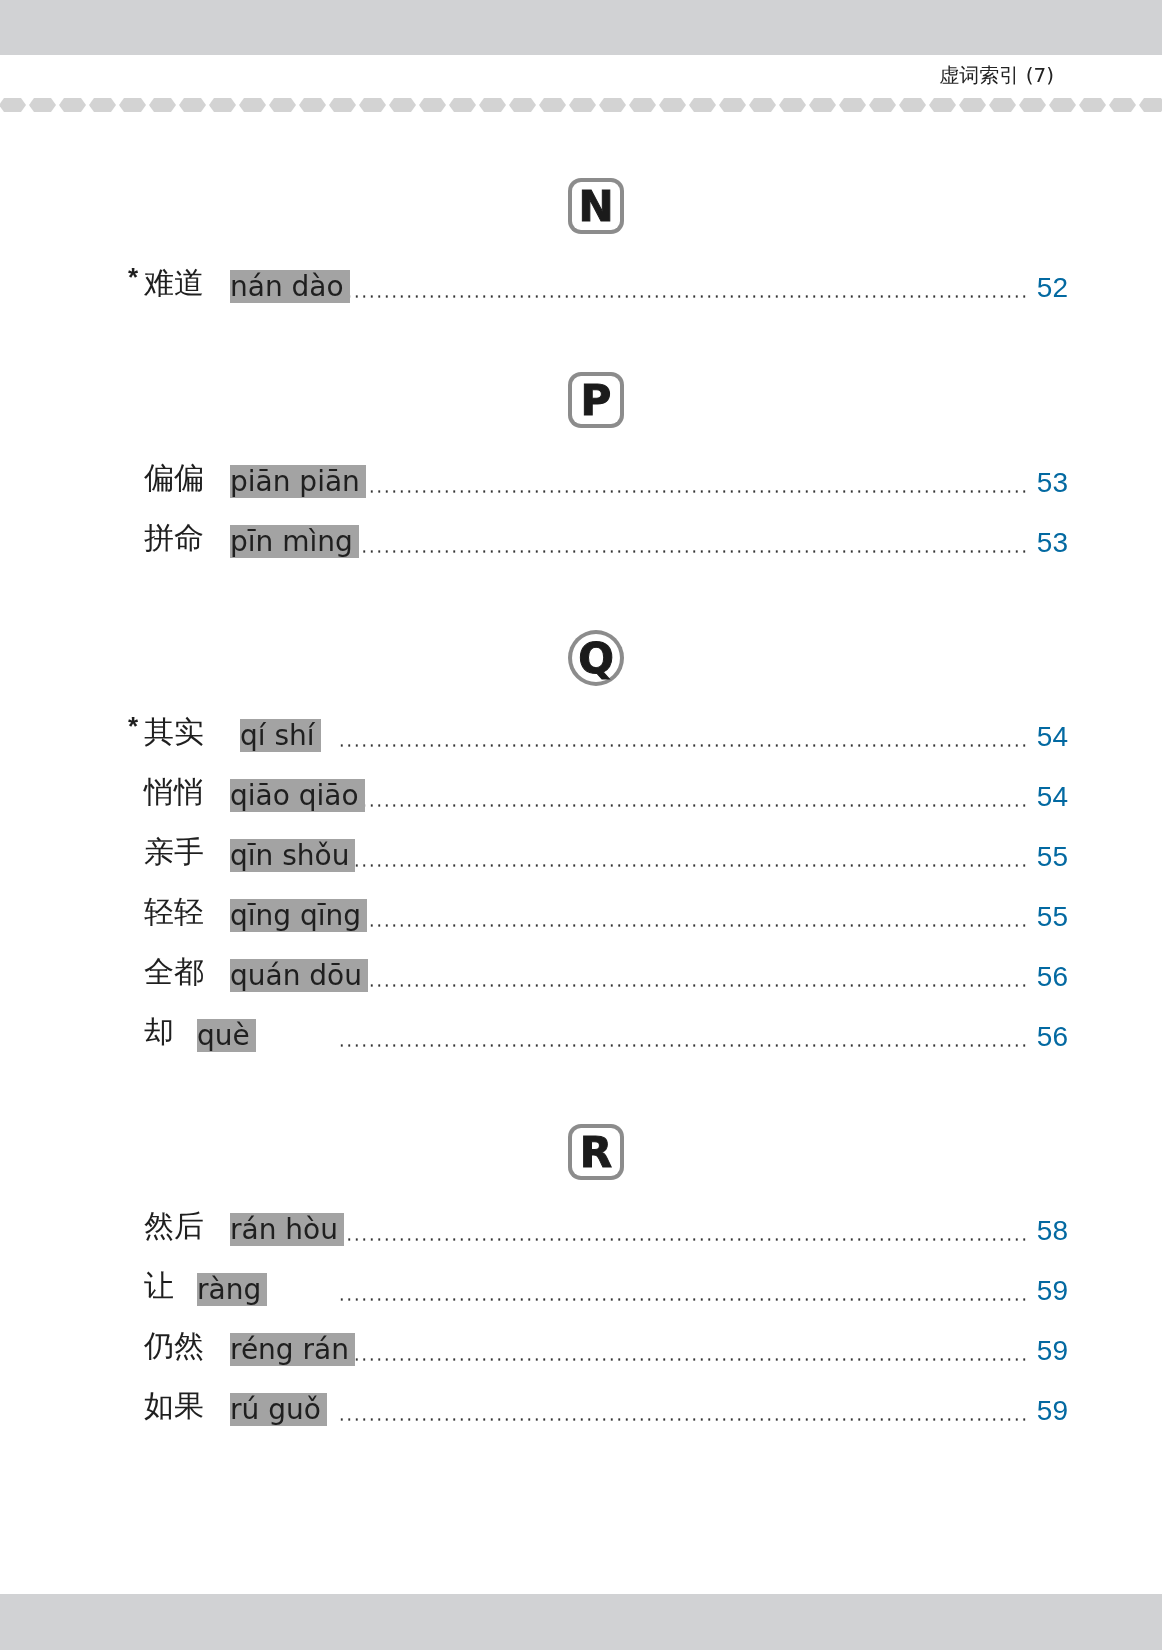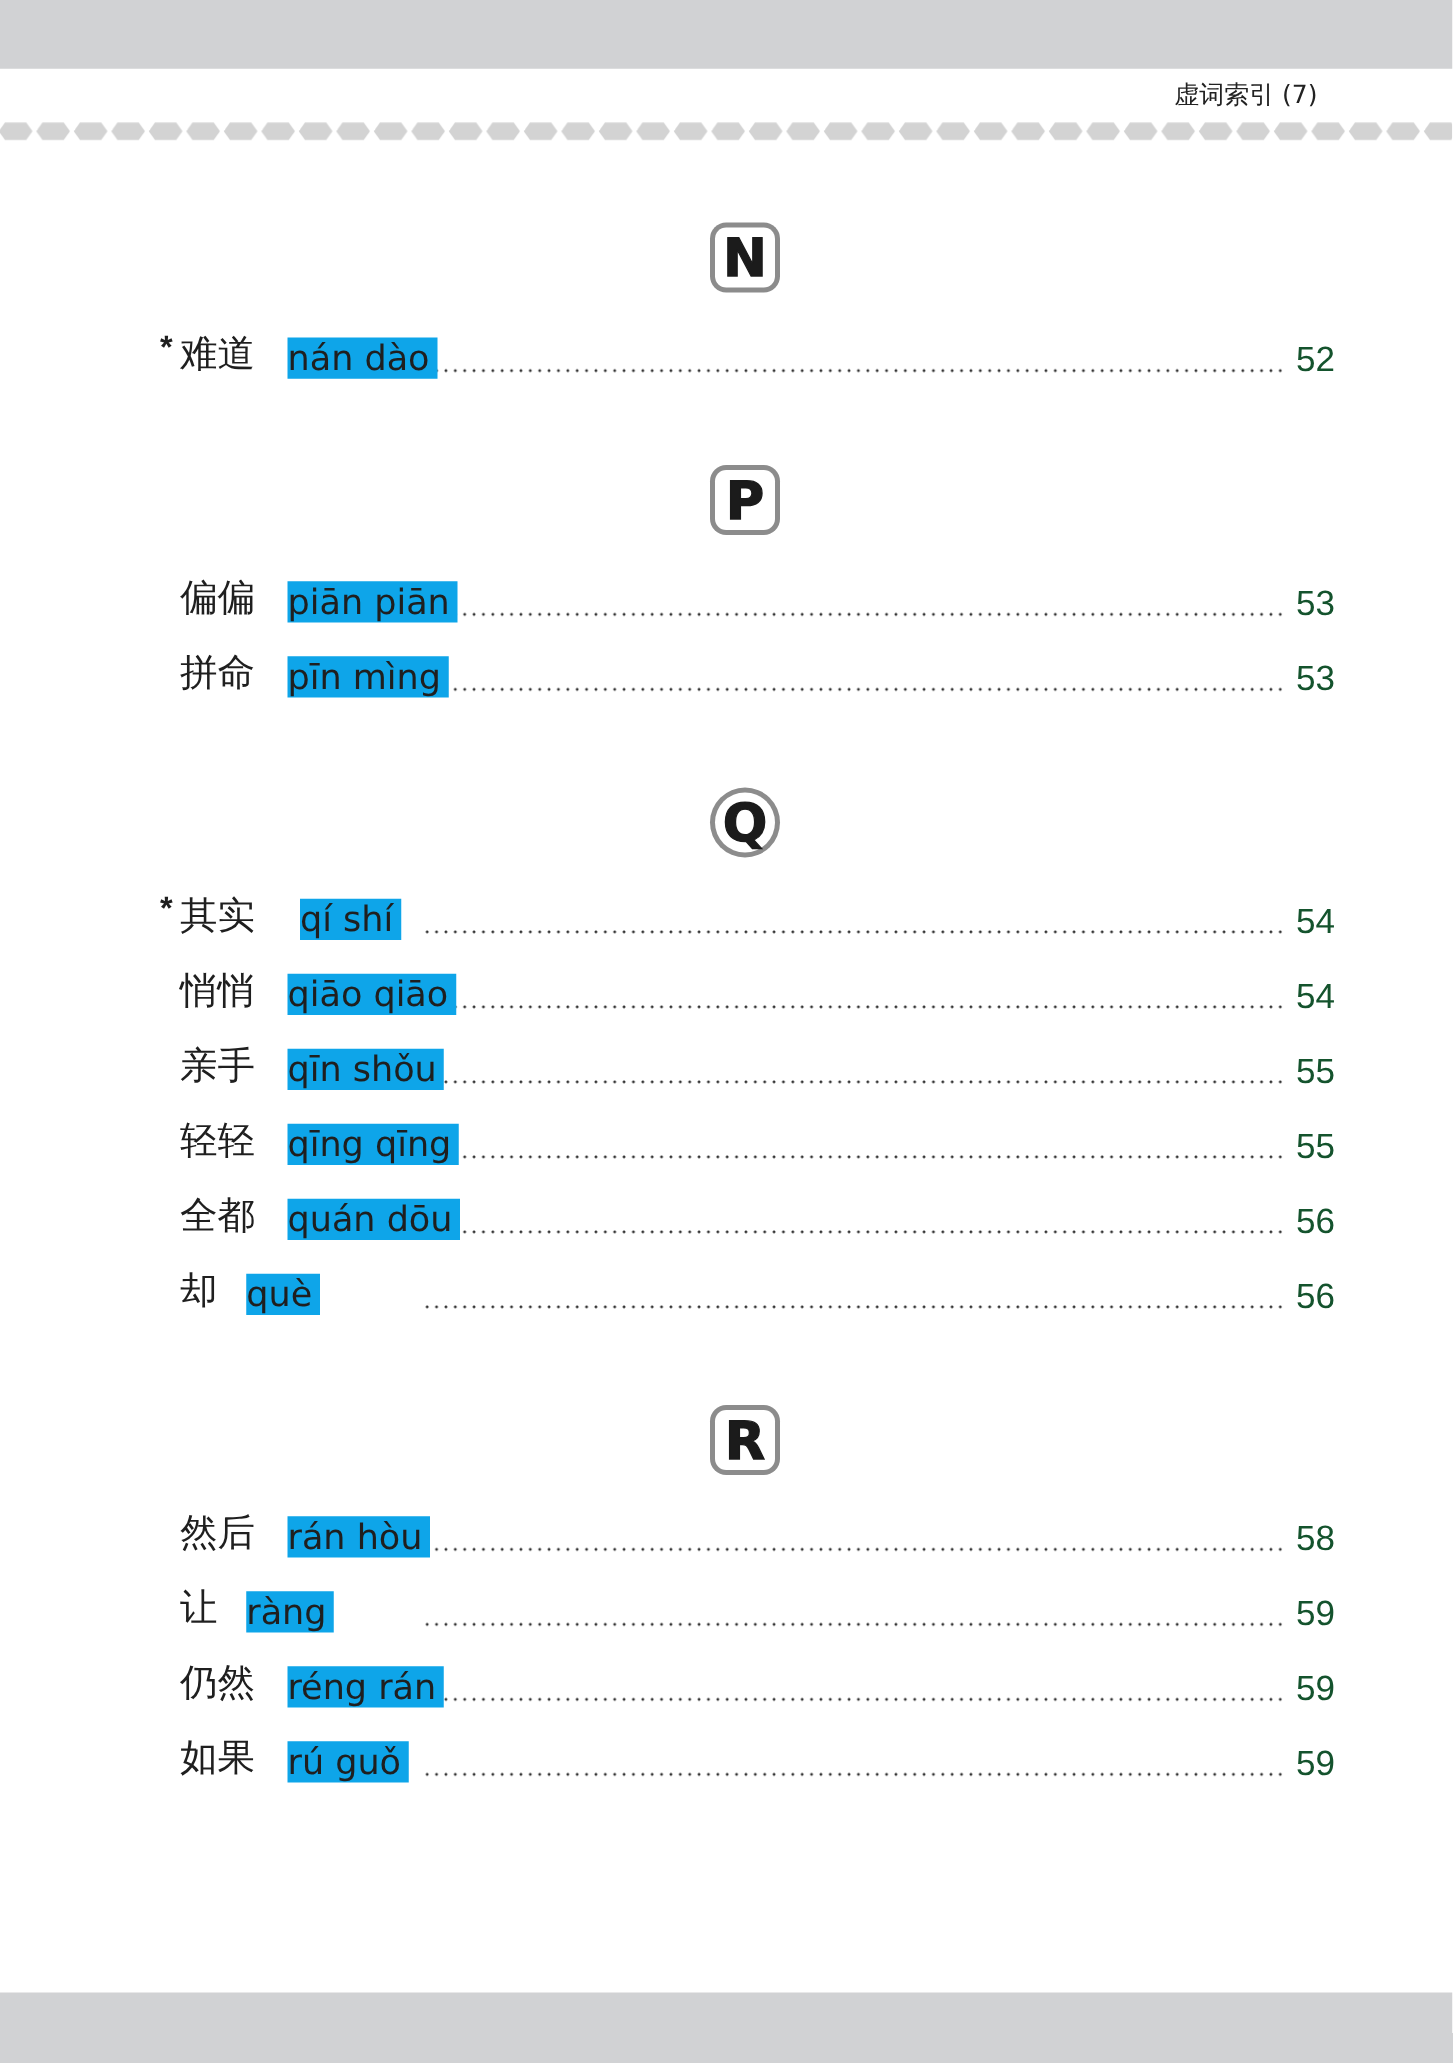--- a/index.html
+++ b/index.html
@@ -55,32 +55,32 @@
     .entry .hanzi {
       position: absolute; left: 16px; bottom: 4px;
       font-size: 30px; color: #1f1f1f;
       font-family: Liberation Sans, sans-serif;
       white-space: nowrap;
     }
     .entry .pinyin {
       position: absolute; bottom: 5px;
       font-size: 28px; color: #1f1f1f;
       font-family: "DejaVu Sans", "Liberation Sans", sans-serif;
-      white-space: nowrap; background: #0ea5e9; padding-right: 6px;
+      white-space: nowrap; background: #a3a3a3; padding-right: 6px;
     }
     .entry .leader {
       position: absolute; left: 210px; right: 42px; bottom: 10px;
       height: 3px;
       background-image: radial-gradient(circle, #333 1px, transparent 1.3px);
       background-size: 7.5px 3px;
       background-repeat: repeat-x;
     }
     .entry .page-num {
       position: absolute; right: 0; bottom: 4px;
-      font-size: 28px; color: #14532d;
+      font-size: 28px; color: #0369a1;
       font-family: "Liberation Sans", sans-serif;
       background: #fff; padding-left: 4px;
     }
   </style>
 </head>
 <body>
 
 <div class="top-bar"></div>
 
 <div class="running-head">虚词索引 (7)</div>

